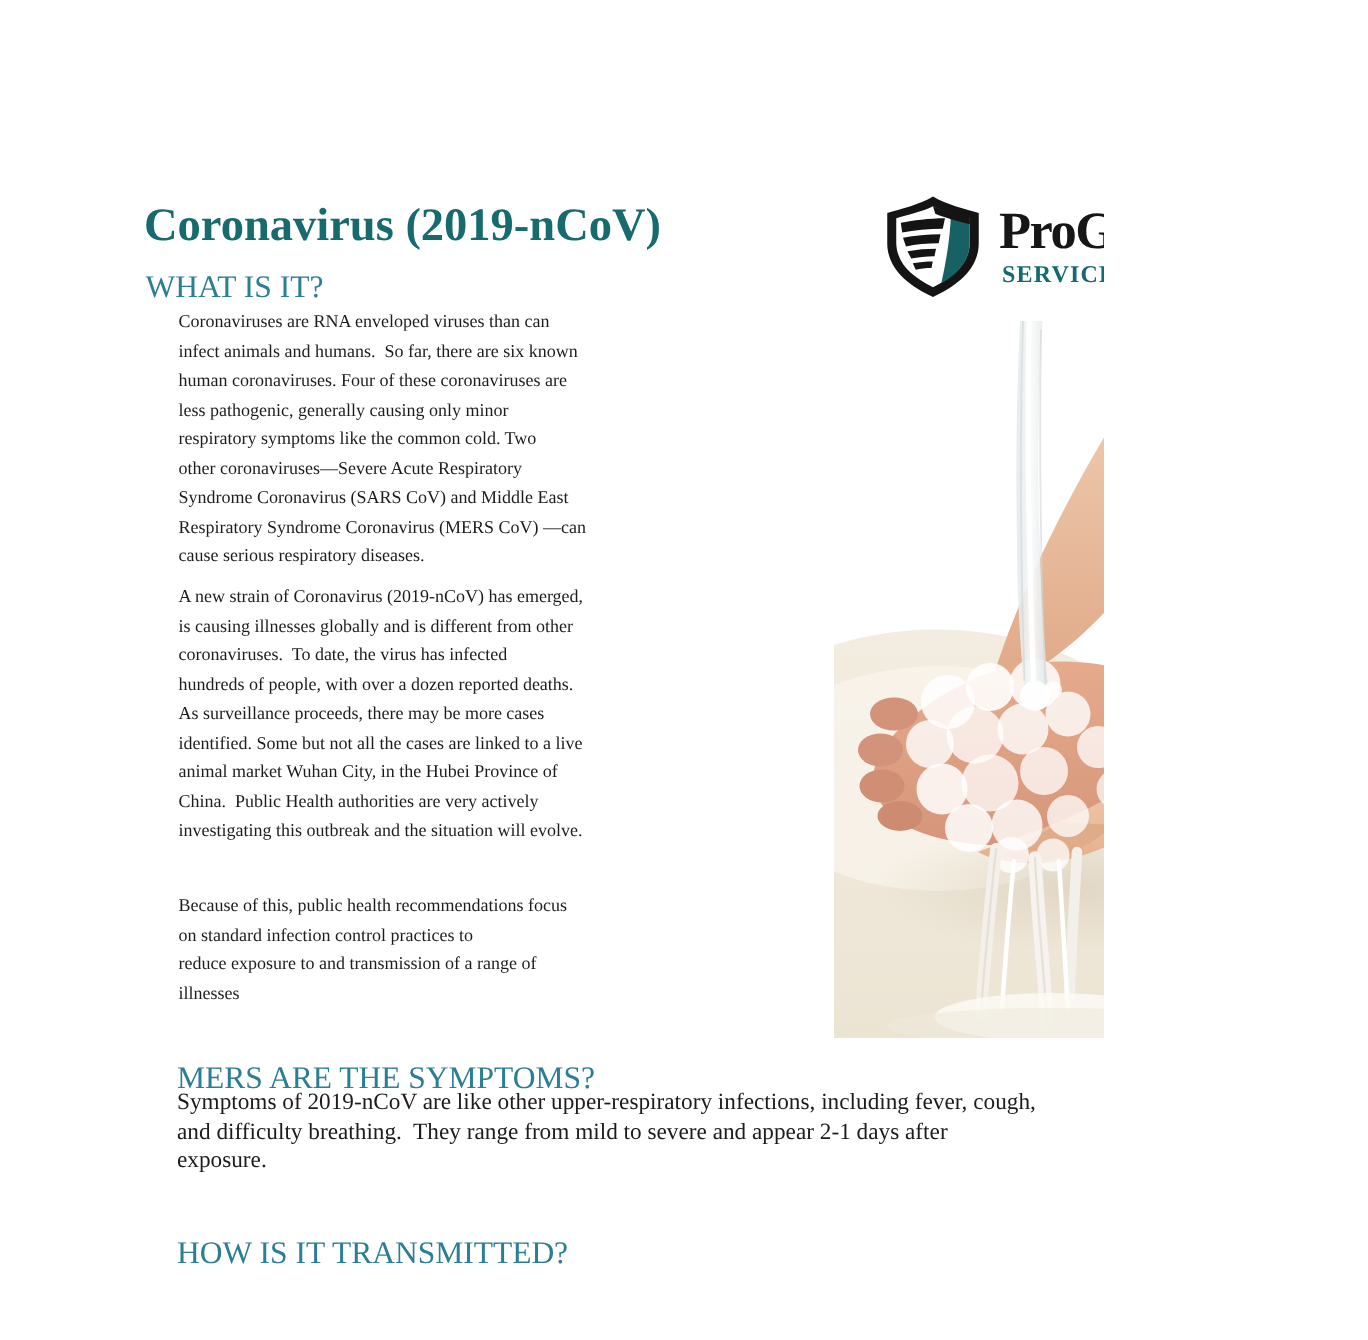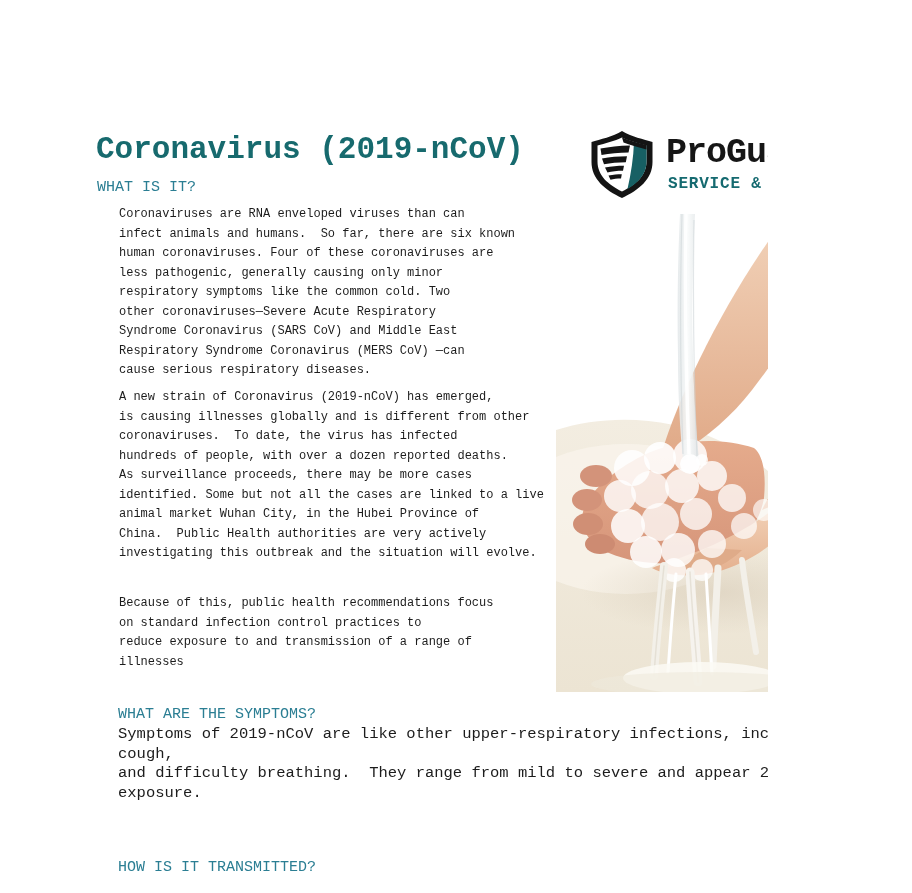--- a/index.html
+++ b/index.html
@@ -1,38 +1,37 @@
 <!DOCTYPE html>
 <html><head>
 <meta charset="utf-8">
 <title>Coronavirus (2019-nCoV)</title>
 <style>
   html,body{margin:0;padding:0;background:#ffffff;}
   .page{
     position:relative;
     width:736px;height:893px;
     background:#ffffff;
-    font-family:Liberation Mono, monospace;
+    font-family:Liberation Serif, serif;
     color:#1c1c1c;
     overflow:hidden;
-    padding-left:32px;
   }
   .doc-title{
     position:absolute;left:96px;top:132px;
     font-size:31px;font-weight:bold;color:#176a6e;
     letter-spacing:0px;white-space:nowrap;
   }
   .sec-heading{
     position:absolute;
-    font-size:15px;font-weight:400;color:#2b7e93;
+    font-size:21px;font-weight:400;color:#2b7e93;
     white-space:nowrap;
   }
   .h-whatisit{left:97px;top:179px;}
   .h-symptoms{left:118px;top:706px;}
-  .h-transmitted{left:118px;top:823px;margin-top:36px;}
+  .h-transmitted{left:118px;top:823px;}
   .body-par{
     position:absolute;
     font-size:12px;line-height:19.5px;color:#1c1c1c;
     white-space:pre-wrap;
   }
   .p-col{left:119px;width:460px;}
   .p1{top:205px;}
   .p2{top:388px;}
   .p3{top:594px;}
   .p-wide{left:118px;width:775px;font-size:15.5px;}
@@ -108,21 +107,21 @@
 As surveillance proceeds, there may be more cases
 identified. Some but not all the cases are linked to a live
 animal market Wuhan City, in the Hubei Province of
 China.  Public Health authorities are very actively
 investigating this outbreak and the situation will evolve.</div>
   <div class="body-par p-col p3">Because of this, public health recommendations focus
 on standard infection control practices to
 reduce exposure to and transmission of a range of
 illnesses</div>
 
-  <div class="sec-heading h-symptoms">WHAT ARE THE SYMPTOMS?</div>
+  <div class="sec-heading h-symptoms">MERS ARE THE SYMPTOMS?</div>
   <div class="body-par p-wide p4">Symptoms of 2019-nCoV are like other upper-respiratory infections, including fever, cough,
 and difficulty breathing.  They range from mild to severe and appear 2-1 days after
 exposure.</div>
 
   <div class="sec-heading h-transmitted">HOW IS IT TRANSMITTED?</div>
 
   <div class="photo" role="img" aria-label="Hands being washed under a stream of running water over a white basin">
     <svg width="352" height="478" viewBox="0 0 352 478" xmlns="http://www.w3.org/2000/svg" aria-hidden="true">
       <defs>
         <linearGradient id="basinGrad" x1="0" y1="0" x2="0" y2="1">

